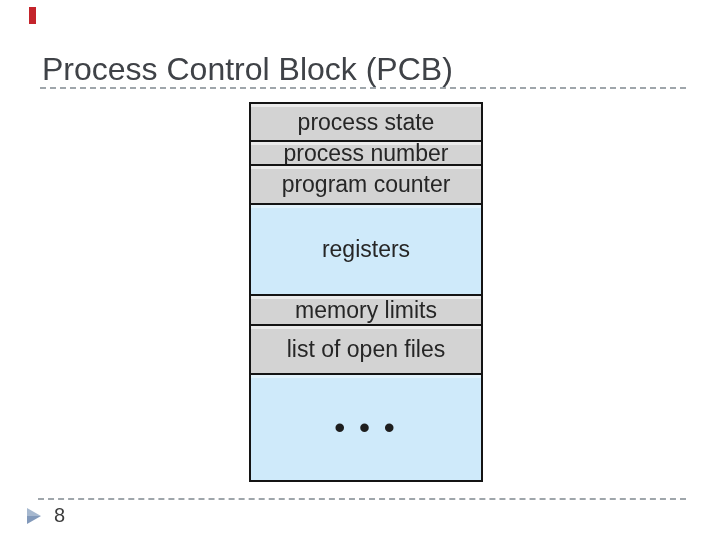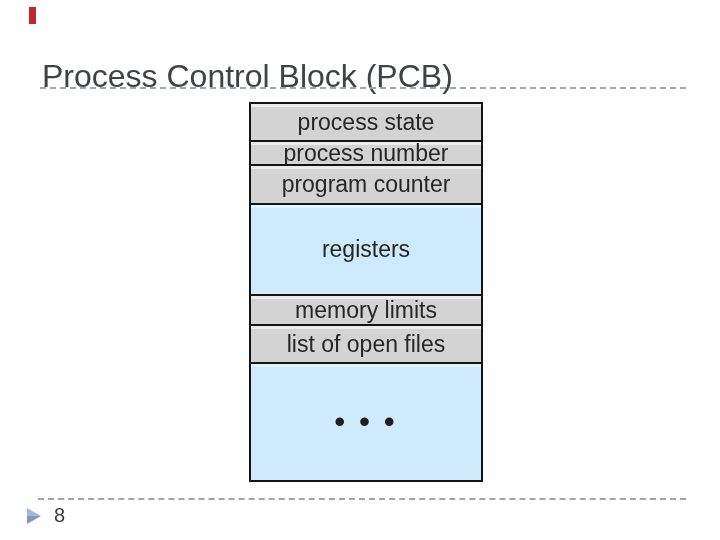--- a/index.html
+++ b/index.html
@@ -16,21 +16,21 @@
 
   .red-marker {
     position: absolute;
     left: 29px; top: 7px;
     width: 7px; height: 17px;
     background: #c4242b;
   }
 
   .slide-title {
     position: absolute;
-    left: 42px; top: 58px;
+    left: 42px; top: 51px;
     font-size: 32px;
     line-height: 36px;
     font-weight: 400;
     color: #3f4247;
     letter-spacing: 0px;
     white-space: nowrap;
   }
 
   .dashed-rule {
     position: absolute;
@@ -62,21 +62,21 @@
   .pcb-row:first-child { border-top: none; }
 
   .pcb-row.gray { background: linear-gradient(to bottom, #ebebeb 0px, #ebebeb 3px, #d3d3d3 3px); }
   .pcb-row.blue { background: linear-gradient(to bottom, #e2f3fc 0px, #e2f3fc 3px, #cfeafa 3px); }
 
   .row-state   { height: 36px; }
   .row-number  { height: 24px; }
   .row-counter { height: 39px; }
   .row-registers { height: 91px; }
   .row-memory  { height: 30px; }
-  .row-files   { height: 38px; }
+  .row-files   { height: 49px; }
   .row-ellipsis { flex: 1; font-size: 30px; letter-spacing: 3px; color: #1e1e1e; font-weight: 700; }
 
   .bullet-triangle-icon {
     position: absolute;
     left: 27px; top: 508px;
     width: 14px; height: 16px;
   }
 
   .page-number {
     position: absolute;

